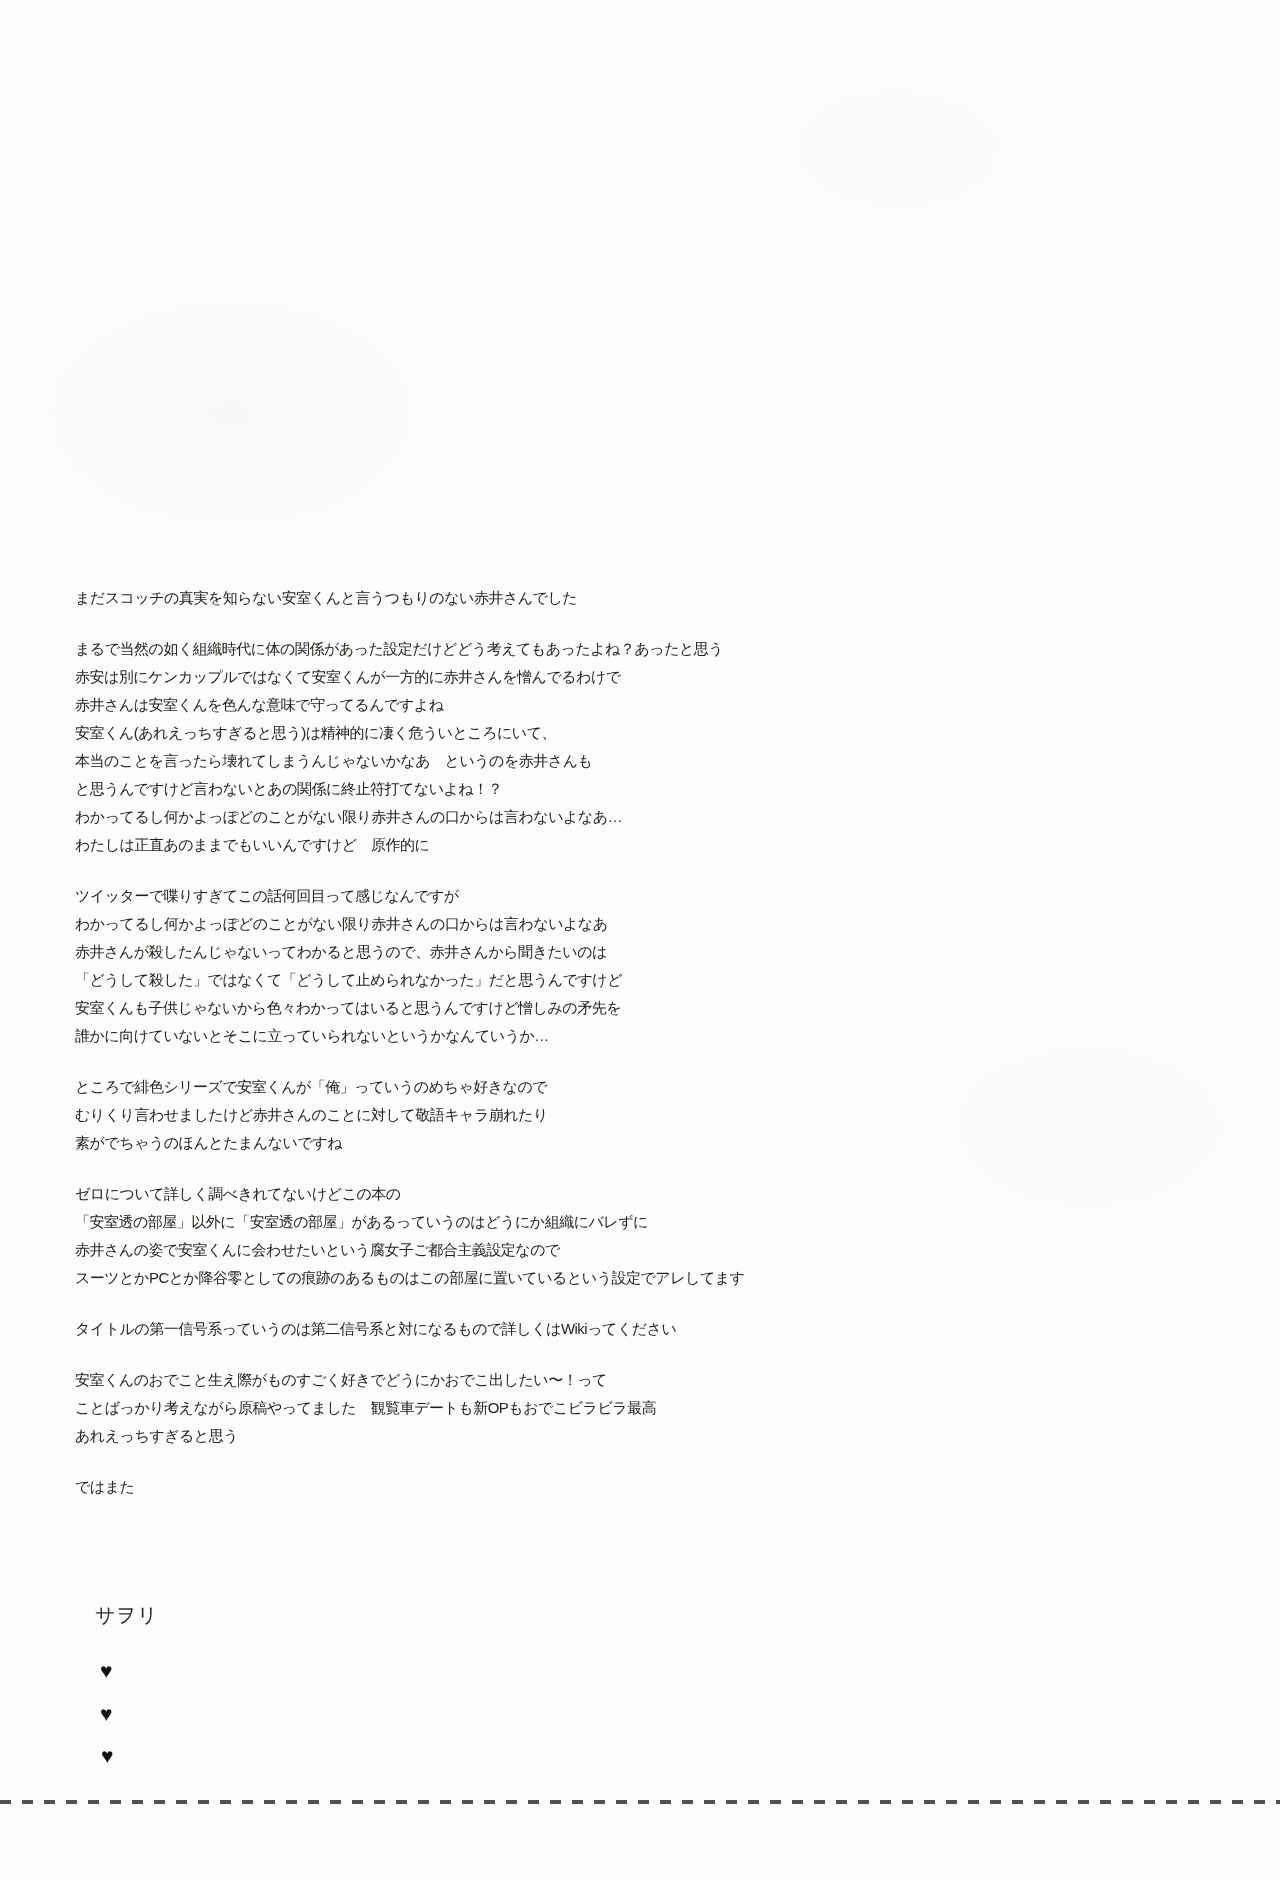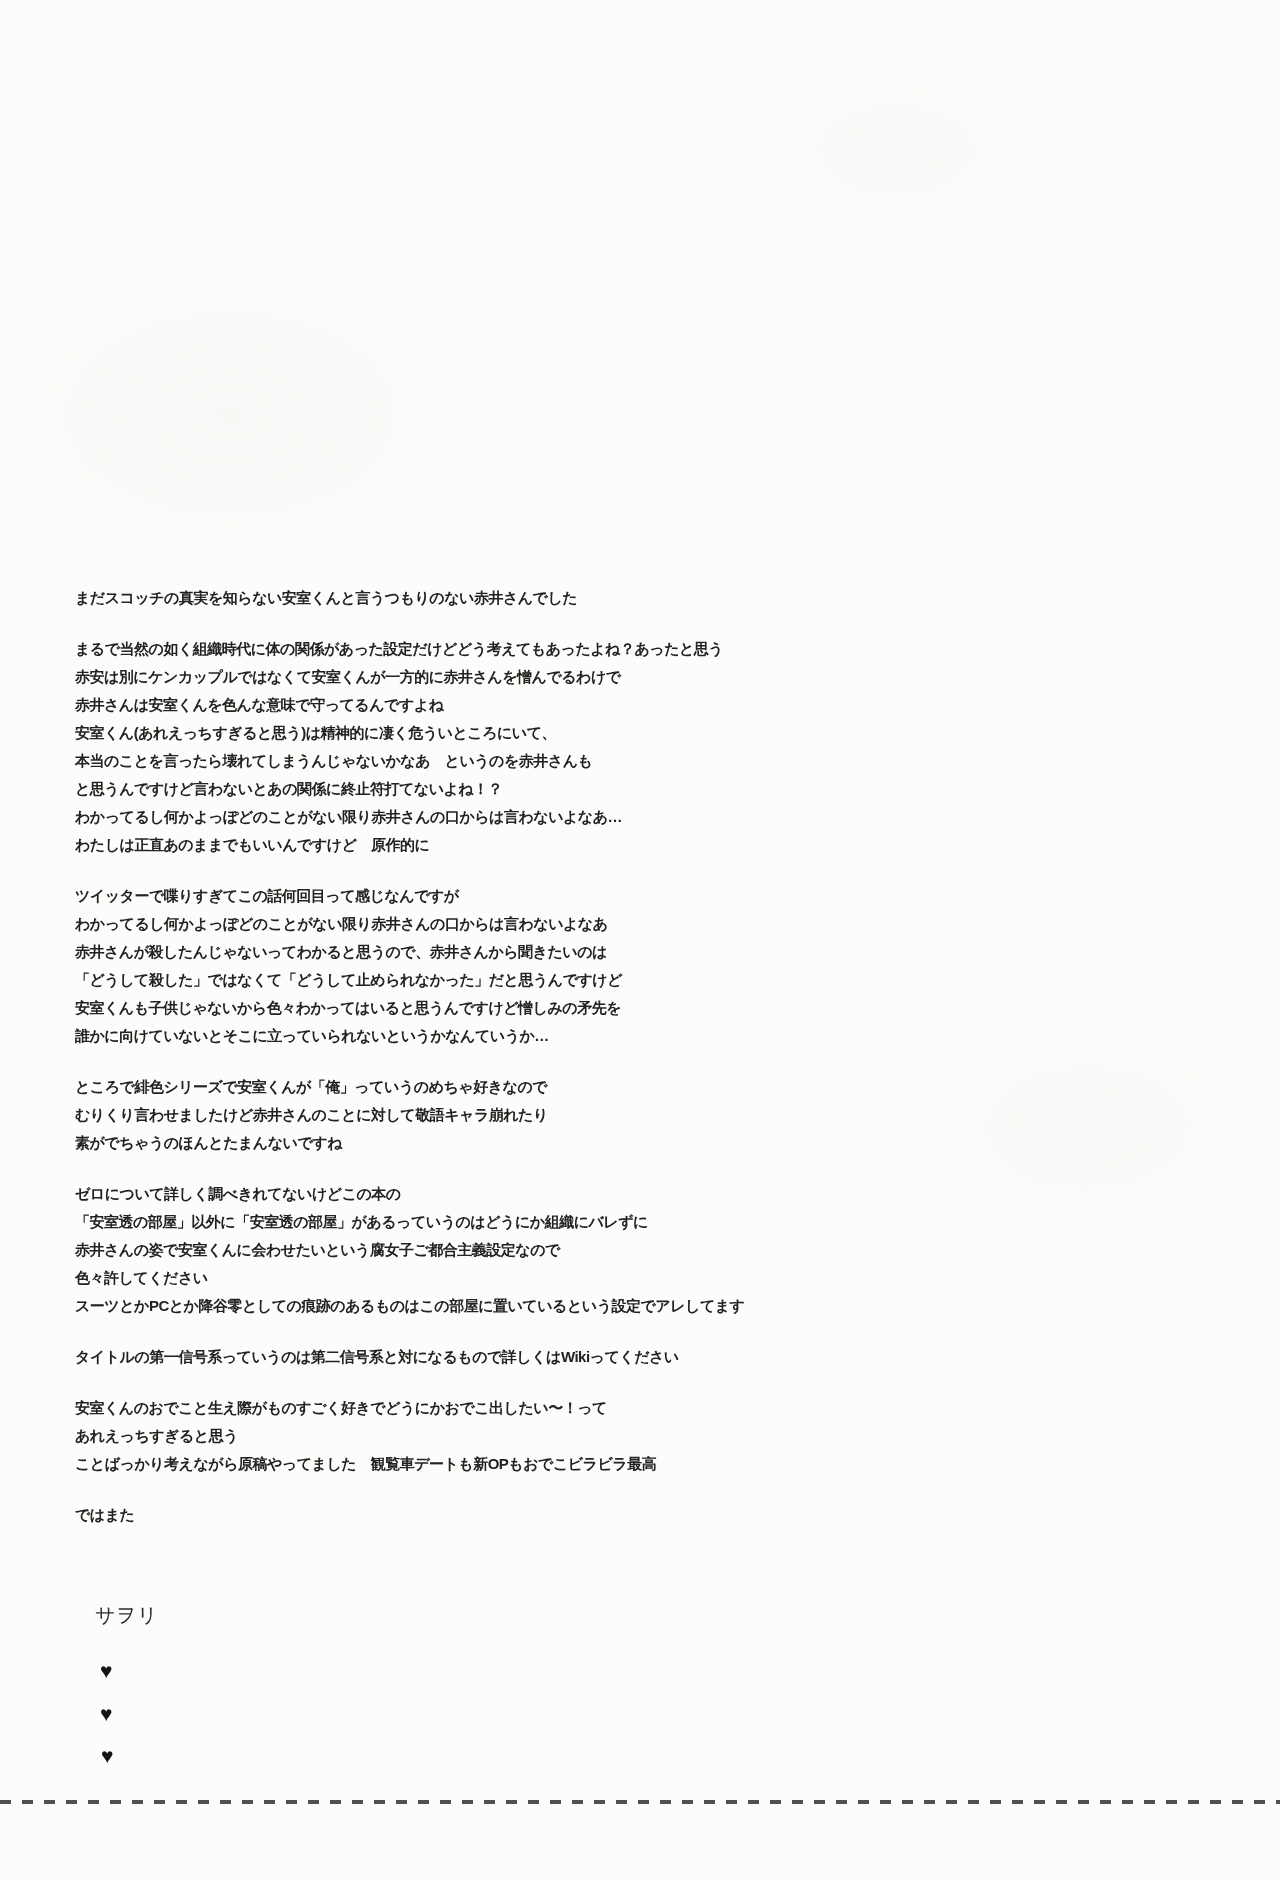--- a/index.html
+++ b/index.html
@@ -21,21 +21,20 @@
   }
   .text-block {
     position: absolute;
     left: 75px;
     top: 584px;
     width: 1140px;
   }
   .para {
     margin: 0 0 23px 0;
     padding: 0;
-    font-weight: bold;
   }
   .line {
     display: block;
     font-size: 15px;
     line-height: 28px;
     letter-spacing: -0.5px;
     white-space: pre;
     color: #222220;
   }
   .signature {
@@ -102,32 +101,31 @@
   <div class="para">
     <span class="line">ところで緋色シリーズで安室くんが「俺」っていうのめちゃ好きなので</span>
     <span class="line">むりくり言わせましたけど赤井さんのことに対して敬語キャラ崩れたり</span>
     <span class="line">素がでちゃうのほんとたまんないですね</span>
   </div>
 
   <div class="para">
     <span class="line">ゼロについて詳しく調べきれてないけどこの本の</span>
     <span class="line">「安室透の部屋」以外に「安室透の部屋」があるっていうのはどうにか組織にバレずに</span>
     <span class="line">赤井さんの姿で安室くんに会わせたいという腐女子ご都合主義設定なので</span>
-    <span class="line">色々許してください</span>
     <span class="line">スーツとかPCとか降谷零としての痕跡のあるものはこの部屋に置いているという設定でアレしてます</span>
   </div>
 
   <div class="para">
     <span class="line">タイトルの第一信号系っていうのは第二信号系と対になるもので詳しくはWikiってください</span>
   </div>
 
   <div class="para">
     <span class="line">安室くんのおでこと生え際がものすごく好きでどうにかおでこ出したい〜！って</span>
+    <span class="line">ことばっかり考えながら原稿やってました　観覧車デートも新OPもおでこビラビラ最高</span>
     <span class="line">あれえっちすぎると思う</span>
-    <span class="line">ことばっかり考えながら原稿やってました　観覧車デートも新OPもおでこビラビラ最高</span>
   </div>
 
   <div class="para">
     <span class="line">ではまた</span>
   </div>
 
 </div>
 
 <div class="signature">サヲリ</div>
 

